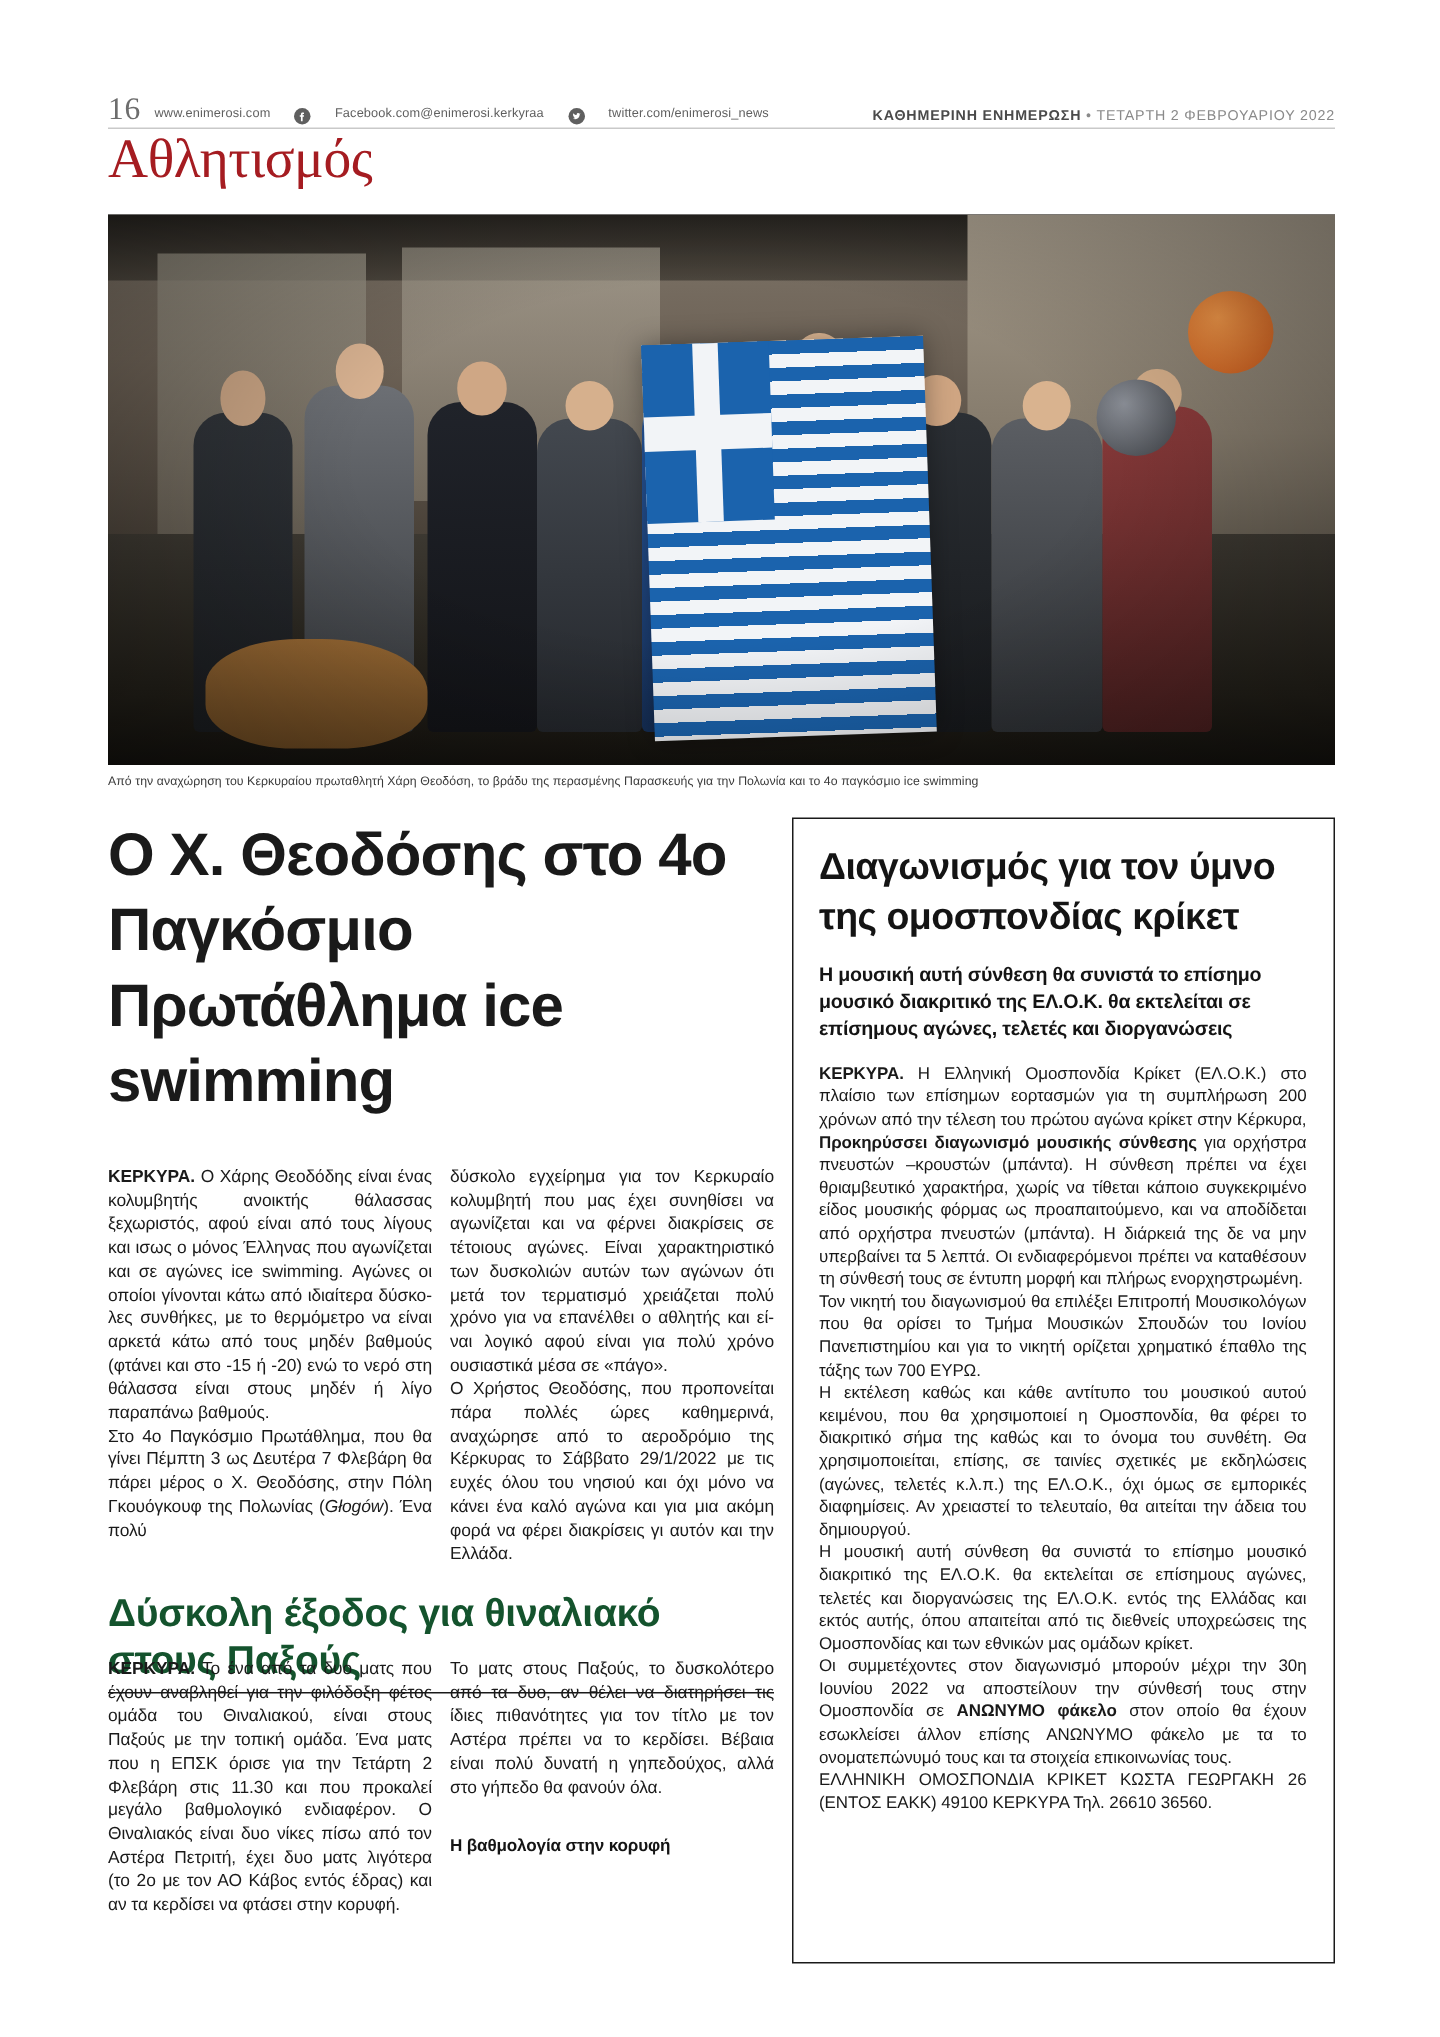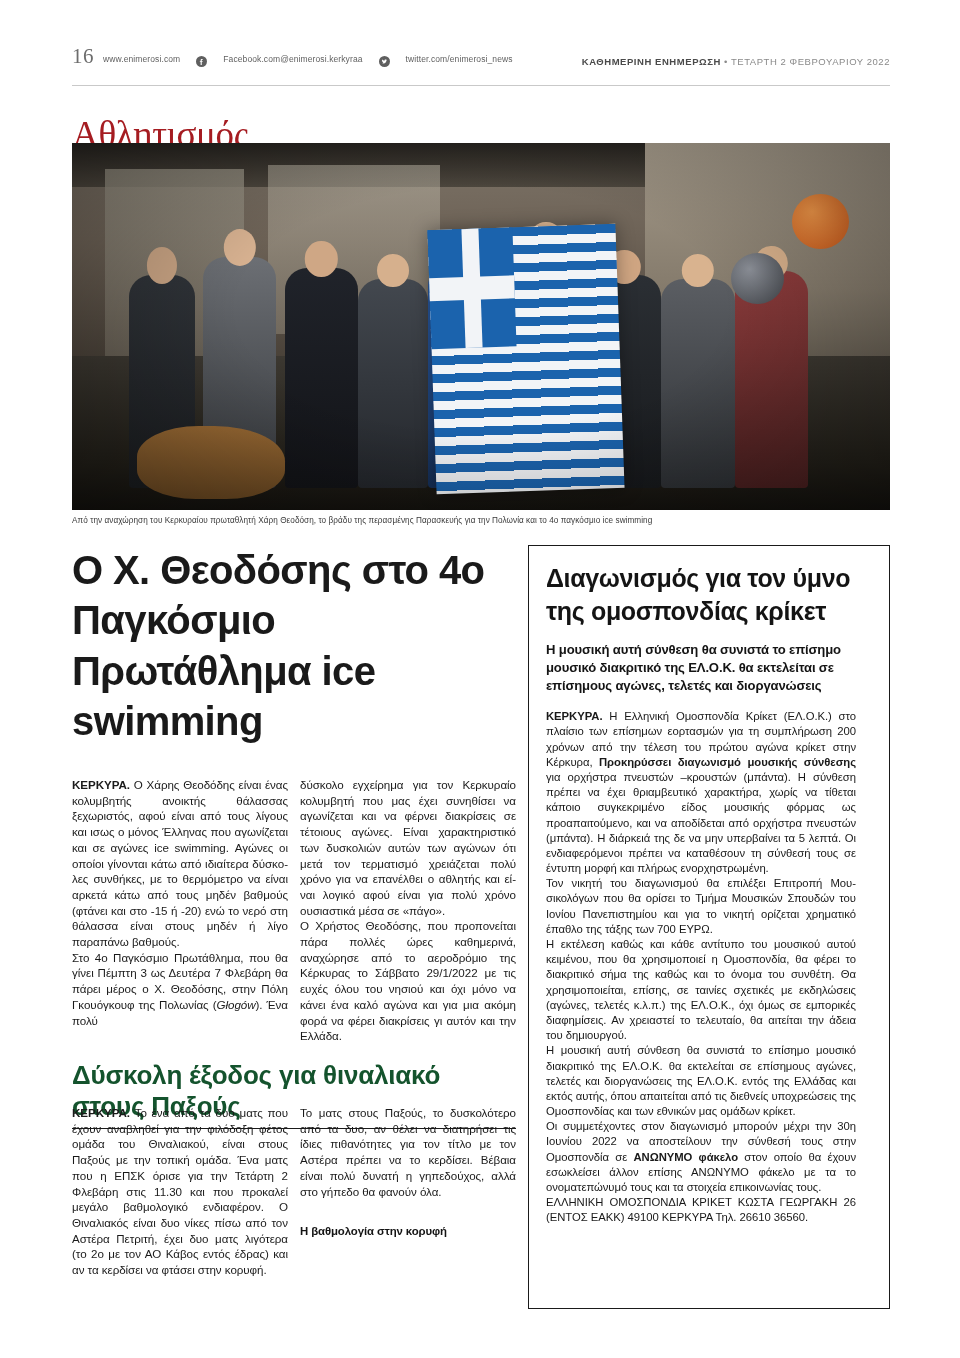--- a/index.html
+++ b/index.html
@@ -24,21 +24,21 @@
   .masthead {
     position: absolute;
     left: 72px;
     top: 58px;
     width: 818px;
     height: 28px;
     display: flex;
     align-items: flex-end;
     justify-content: space-between;
     border-bottom: 1.3px solid #c9c9c9;
-    padding-bottom: 18px;
+    padding-bottom: 2px;
     box-sizing: border-box;
   }
   .masthead-left {
     display: flex;
     align-items: baseline;
     gap: 9px;
   }
   .page-number {
     font-family: "Liberation Serif", serif;
     font-size: 21px;
@@ -82,21 +82,20 @@
   
   .section-title {
     position: absolute;
     left: 72px;
     top: 88px;
     font-family: "Liberation Serif", serif;
     font-size: 37px;
     color: #a51c21;
     letter-spacing: -0.3px;
     line-height: 1;
-    margin-top: 28px;
   }
 
   
   .photo {
     position: absolute;
     left: 72px;
     top: 143px;
     width: 818px;
     height: 367px;
     overflow: hidden;
@@ -264,21 +263,21 @@
 
   
   .sidebox {
     position: absolute;
     left: 528px;
     top: 545px;
     width: 362px;
     height: 764px;
     border: 1.4px solid #1a1a1a;
     box-sizing: border-box;
-    padding: 16px 33px 10px 17px;
+    padding: 16px 18px 10px 17px;
   }
   .box-headline {
     font-family: "Liberation Sans Narrow", "Liberation Sans", sans-serif;
     font-weight: bold;
     font-size: 25px;
     line-height: 1.3;
     color: #141414;
     letter-spacing: -0.35px;
     margin-bottom: 14px;
   }

